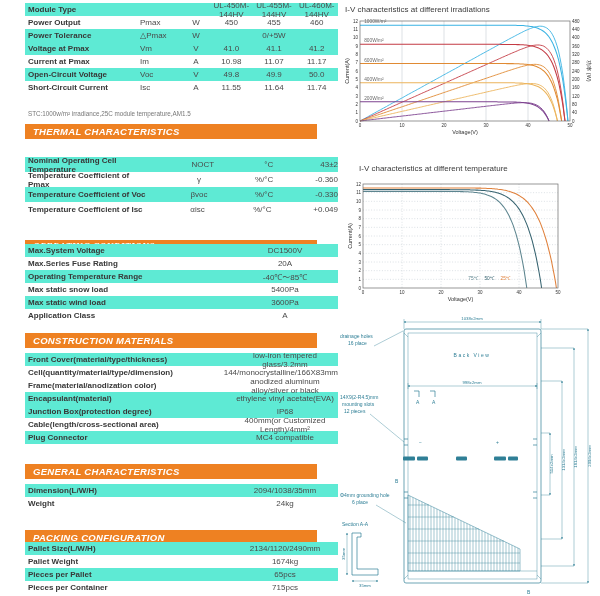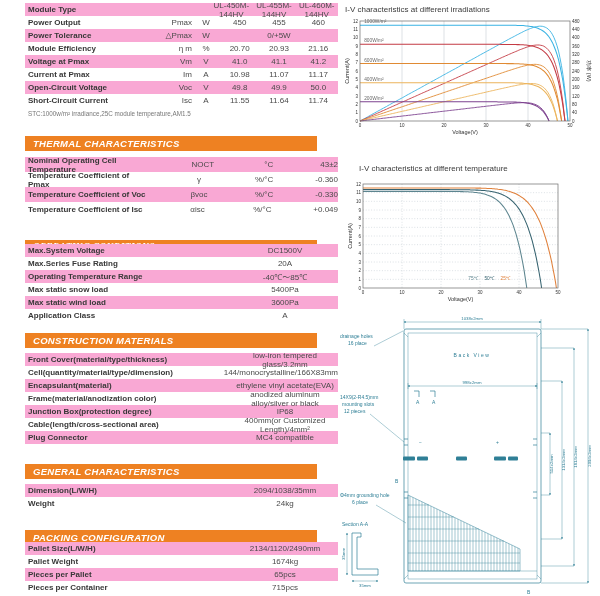--- a/index.html
+++ b/index.html
@@ -1,43 +1,43 @@
 <!DOCTYPE html>
 <html><head>
 <meta charset="utf-8">
 <style>
   html,body{margin:0;padding:0;background:#fff;}
   body{width:600px;height:596px;position:relative;font-family:"Liberation Sans",sans-serif;overflow:hidden;}
 
   
   .tbl{position:absolute;left:25px;width:313px;}
   .tr{display:flex;align-items:center;font-size:8px;color:#4a4a4a;}
-  .odd{background:#f9a8d4;}
+  .odd{background:#5eead4;}
   .cl{font-weight:bold;color:#383838;}
   .spec .tr{height:13px;}
   .w-label{width:112px;padding-left:3px;}
   .w-label3{width:182px;padding-left:3px;}
-  .w-sym{width:42px;text-align:right;margin-left:10px;}
+  .w-sym{width:42px;text-align:left;}
   .w-unit{width:28px;text-align:center;}
   .w-val{flex:1;text-align:center;}
   .t4 .tr{height:15px;gap:37px;}
   .w4-label{width:170px;padding-left:3px;}
   .w4-sym{width:40px;text-align:center;}
   .w4-unit{width:40px;text-align:center;}
   .w4-val{flex:1;text-align:center;}
   .t2 .tr{height:13px;}
   .w2-label{width:160px;padding-left:3px;}
   .w2-val{flex:1;text-align:center;margin-left:44px;}
 
   #spec-table{top:3px;}
   #footnote{position:absolute;left:28px;top:110px;font-size:6.3px;color:#777;}
   .banner{position:absolute;left:25px;width:292px;height:15px;background:#ee8122;color:#fff;
           font-weight:bold;font-style:italic;font-size:9.5px;line-height:15px;padding-left:8px;
           letter-spacing:.3px;box-sizing:border-box;}
-  #banner-thermal{top:136px;font-style:italic;}      #thermal-table{top:157px;}
+  #banner-thermal{top:124px;font-style:italic;}      #thermal-table{top:157px;}
   #banner-operating{top:240px;font-family:Liberation Serif, serif;}    #operating-table{top:244px;}
   #banner-construction{top:333px;} #construction-table{top:353px;}
   #banner-general{top:464px;}      #general-table{top:484px;}
   #banner-packing{top:530px;}      #packing-table{top:542px;}
 
   
   .chart-title{position:absolute;left:345px;font-size:8px;color:#3a3a3a;}
   #title1{top:5px;}
   #title2{top:164px;padding-left:14px;}
   #chart1{position:absolute;left:344px;top:15px;width:256px;height:130px;}
@@ -67,28 +67,20 @@
       <div class="w-val">450</div>
       <div class="w-val">455</div>
       <div class="w-val">460</div>
     </div>
     <div class="tr odd">
       <div class="cl w-label">Power Tolerance</div>
       <div class="w-sym">△Pmax</div>
       <div class="w-unit">W</div>
       <div class="w-val">0/+5W</div>
     </div>
-    <div class="tr">
-      <div class="cl w-label">Module Efficiency</div>
-      <div class="w-sym">η m</div>
-      <div class="w-unit">%</div>
-      <div class="w-val">20.70</div>
-      <div class="w-val">20.93</div>
-      <div class="w-val">21.16</div>
-    </div>
     <div class="tr odd">
       <div class="cl w-label">Voltage at Pmax</div>
       <div class="w-sym">Vm</div>
       <div class="w-unit">V</div>
       <div class="w-val">41.0</div>
       <div class="w-val">41.1</div>
       <div class="w-val">41.2</div>
     </div>
     <div class="tr">
       <div class="cl w-label">Current at Pmax</div>
@@ -176,27 +168,27 @@
 <div id="banner-construction" class="banner">CONSTRUCTION MATERIALS</div>
 <div id="construction-table" class="tbl t2">
     <div class="tr odd">
       <div class="cl w2-label">Front Cover(material/type/thickness)</div>
       <div class="w2-val">low-iron tempered glass/3.2mm</div>
     </div>
     <div class="tr">
       <div class="cl w2-label">Cell(quantity/material/type/dimension)</div>
       <div class="w2-val">144/monocrystalline/166X83mm</div>
     </div>
+    <div class="tr">
+      <div class="cl w2-label">Frame(material/anodization color)</div>
+      <div class="w2-val">anodized aluminum alloy/silver or black</div>
+    </div>
     <div class="tr odd">
       <div class="cl w2-label">Encapsulant(material)</div>
       <div class="w2-val">ethylene vinyl acetate(EVA)</div>
-    </div>
-    <div class="tr">
-      <div class="cl w2-label">Frame(material/anodization color)</div>
-      <div class="w2-val">anodized aluminum alloy/silver or black</div>
     </div>
     <div class="tr odd">
       <div class="cl w2-label">Junction Box(protection degree)</div>
       <div class="w2-val">IP68</div>
     </div>
     <div class="tr">
       <div class="cl w2-label">Cable(length/cross-sectional area)</div>
       <div class="w2-val">400mm(or Customized Length)/4mm²</div>
     </div>
     <div class="tr odd">

